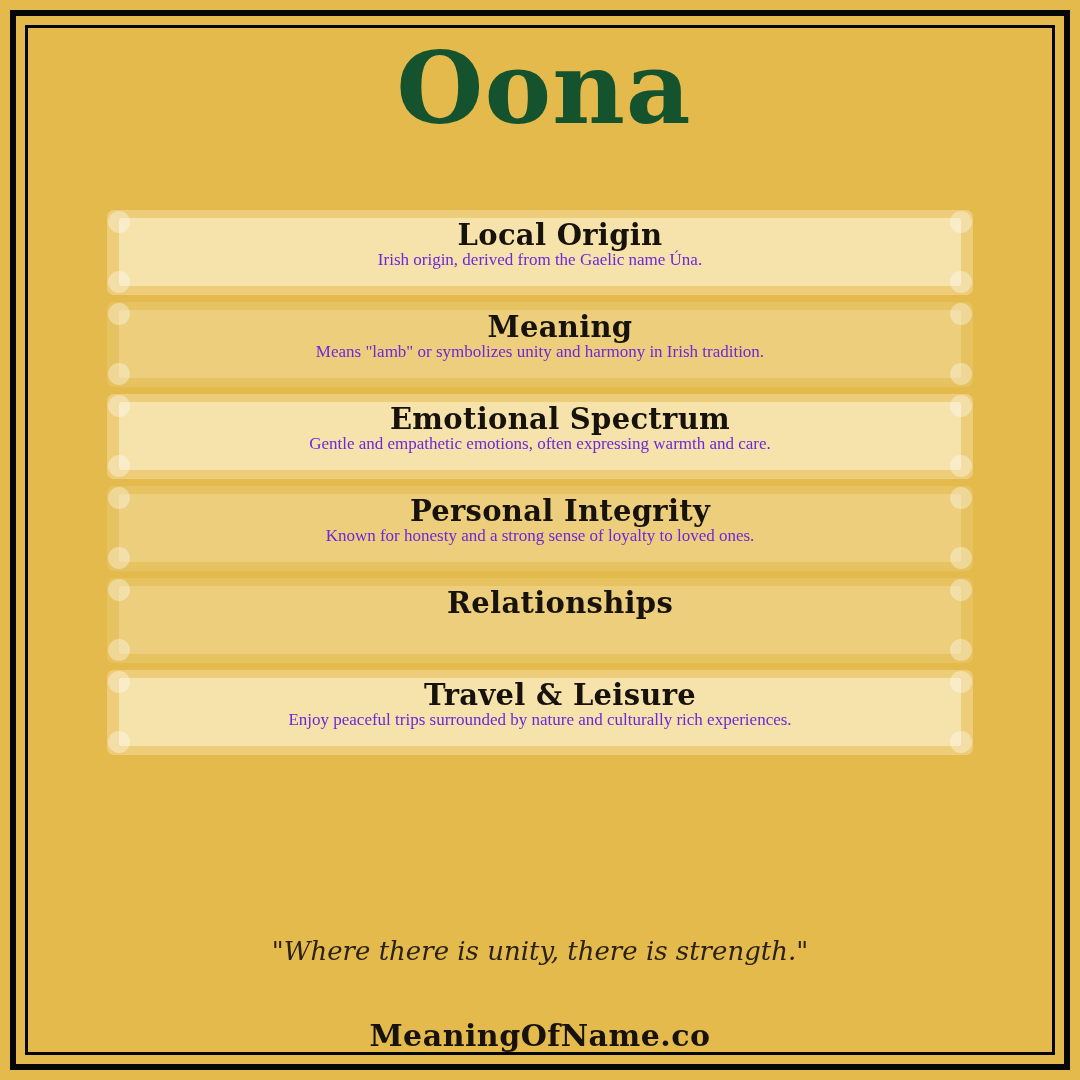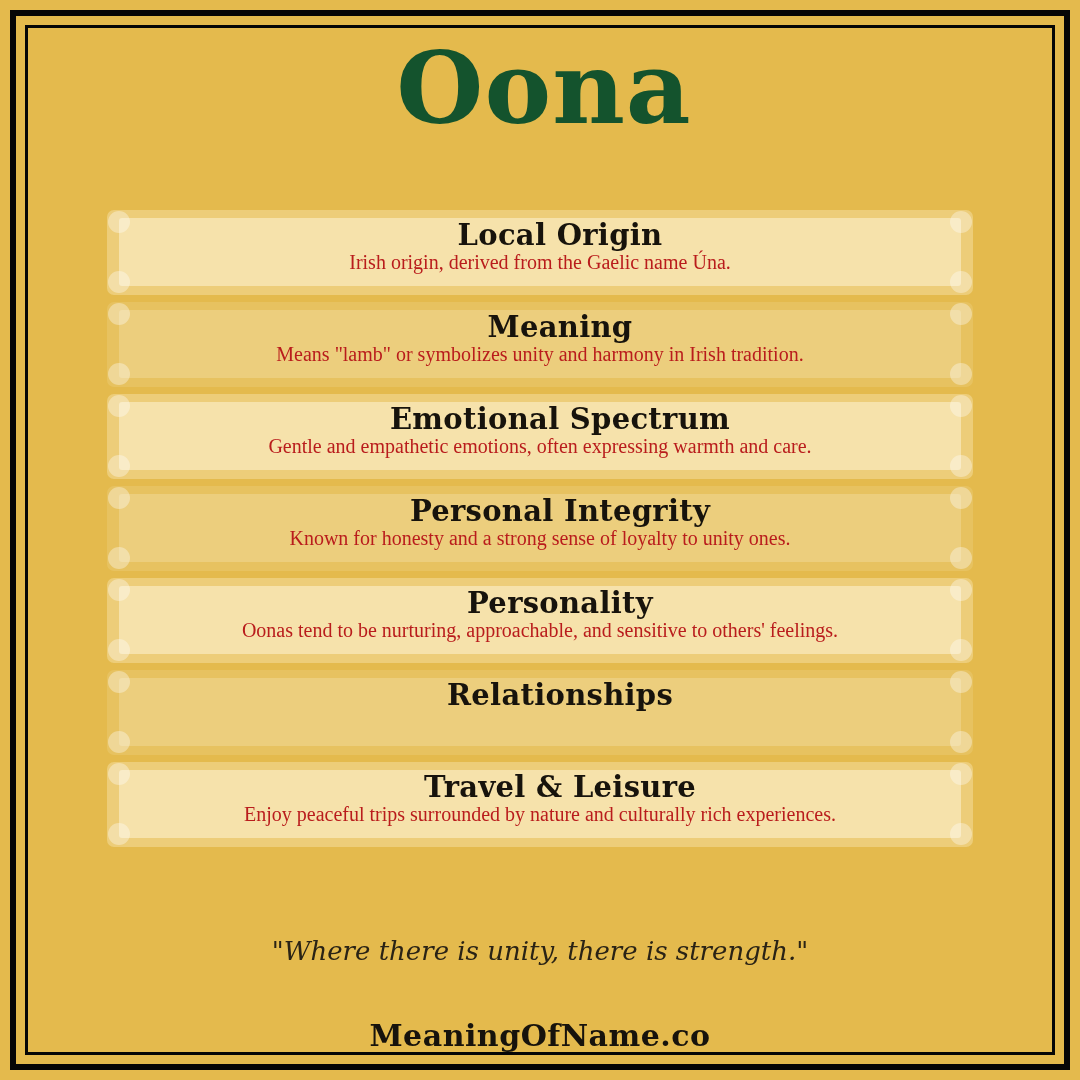--- a/index.html
+++ b/index.html
@@ -79,23 +79,23 @@
     font-weight: bold;
     font-size: 29px;
     line-height: 1.05;
     color: #17130c;
     letter-spacing: 0.3px;
     padding-left: 40px;
   }
   .card-text {
     margin: 1px 0 0 0;
     font-family: "Liberation Serif", serif;
-    font-size: 20px;
+    font-size: 17px;
     line-height: 1.1;
-    color: #b91c1c;
+    color: #6d28d9;
   }
 
   .quote {
     position: absolute;
     top: 936px; left: 0; width: 100%;
     text-align: center;
     font-family: "DejaVu Serif", serif;
     font-style: italic;
     font-size: 26px;
     color: #2a2315;
@@ -154,34 +154,24 @@
     </div>
   </section>
 
   <section class="card dark">
     <div class="card-panel">
       <span class="dot tl"></span>
       <span class="dot tr"></span>
       <span class="dot bl"></span>
       <span class="dot br"></span>
       <h2 class="card-heading">Personal Integrity</h2>
-      <p class="card-text">Known for honesty and a strong sense of loyalty to unity ones.</p>
+      <p class="card-text">Known for honesty and a strong sense of loyalty to loved ones.</p>
     </div>
   </section>
 
-  <section class="card light">
-    <div class="card-panel">
-      <span class="dot tl"></span>
-      <span class="dot tr"></span>
-      <span class="dot bl"></span>
-      <span class="dot br"></span>
-      <h2 class="card-heading">Personality</h2>
-      <p class="card-text">Oonas tend to be nurturing, approachable, and sensitive to others' feelings.</p>
-    </div>
-  </section>
 
   <section class="card dark">
     <div class="card-panel">
       <span class="dot tl"></span>
       <span class="dot tr"></span>
       <span class="dot bl"></span>
       <span class="dot br"></span>
       <h2 class="card-heading">Relationships</h2>
     </div>
   </section>

